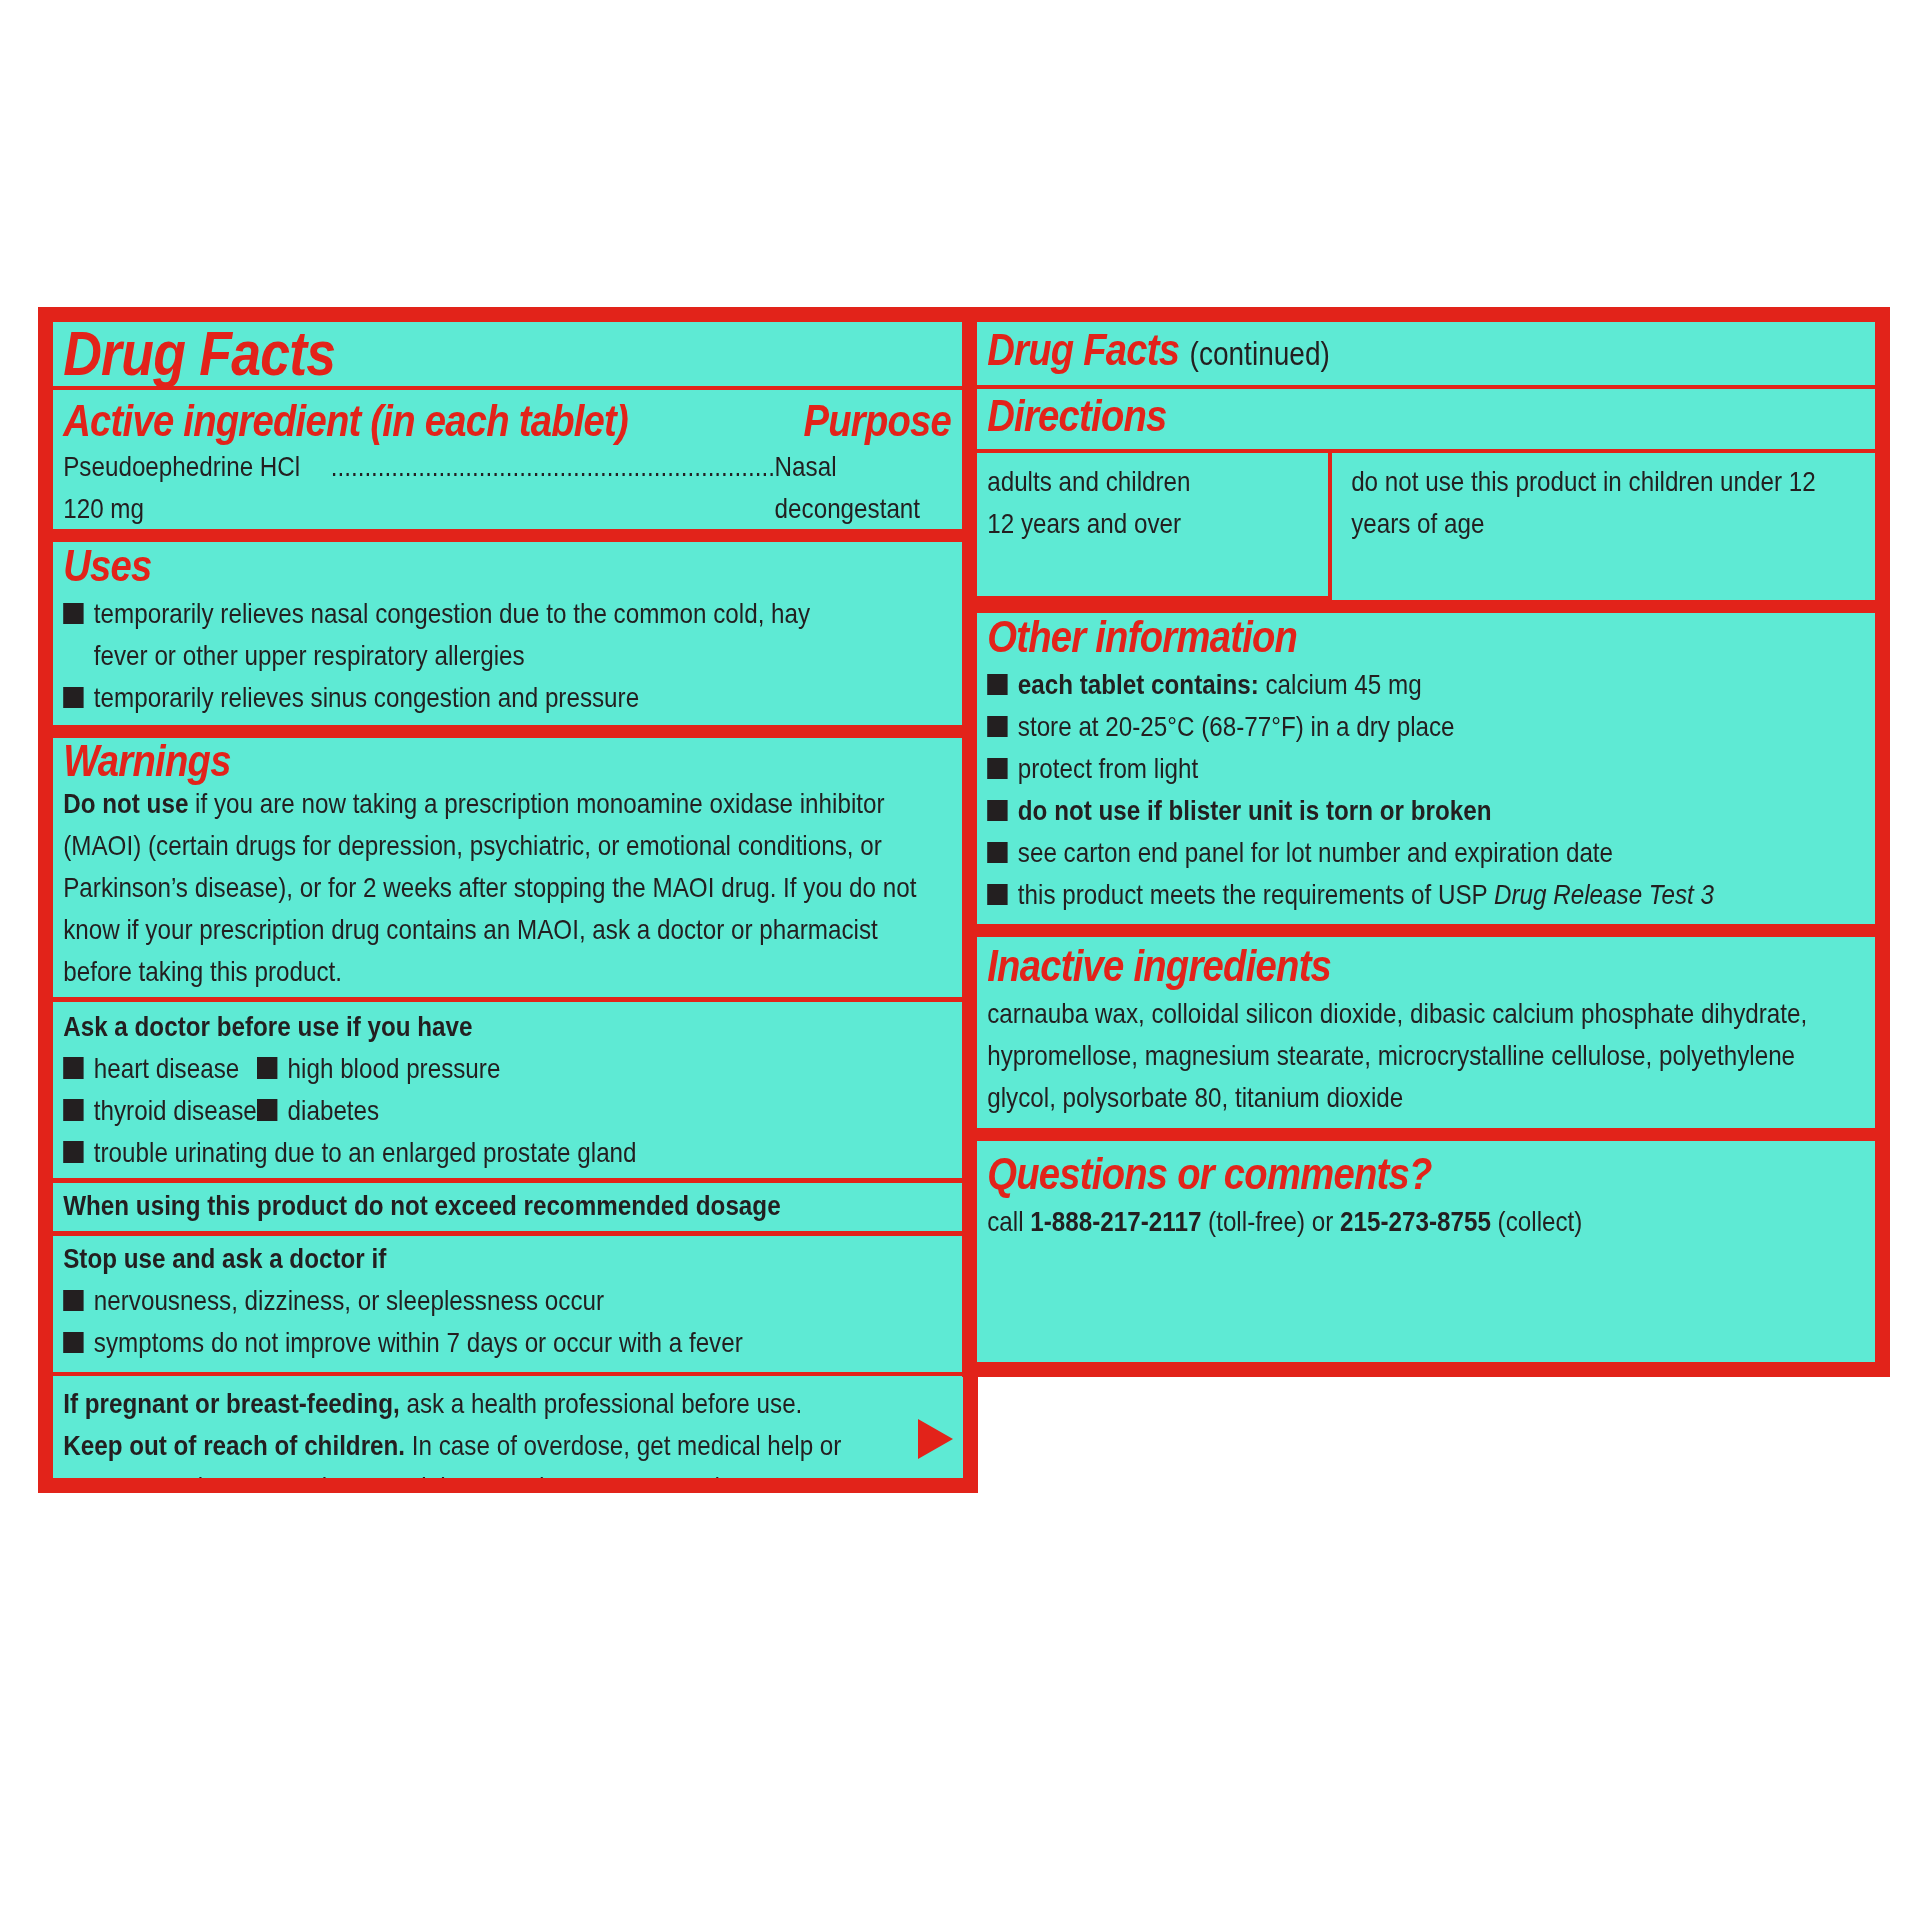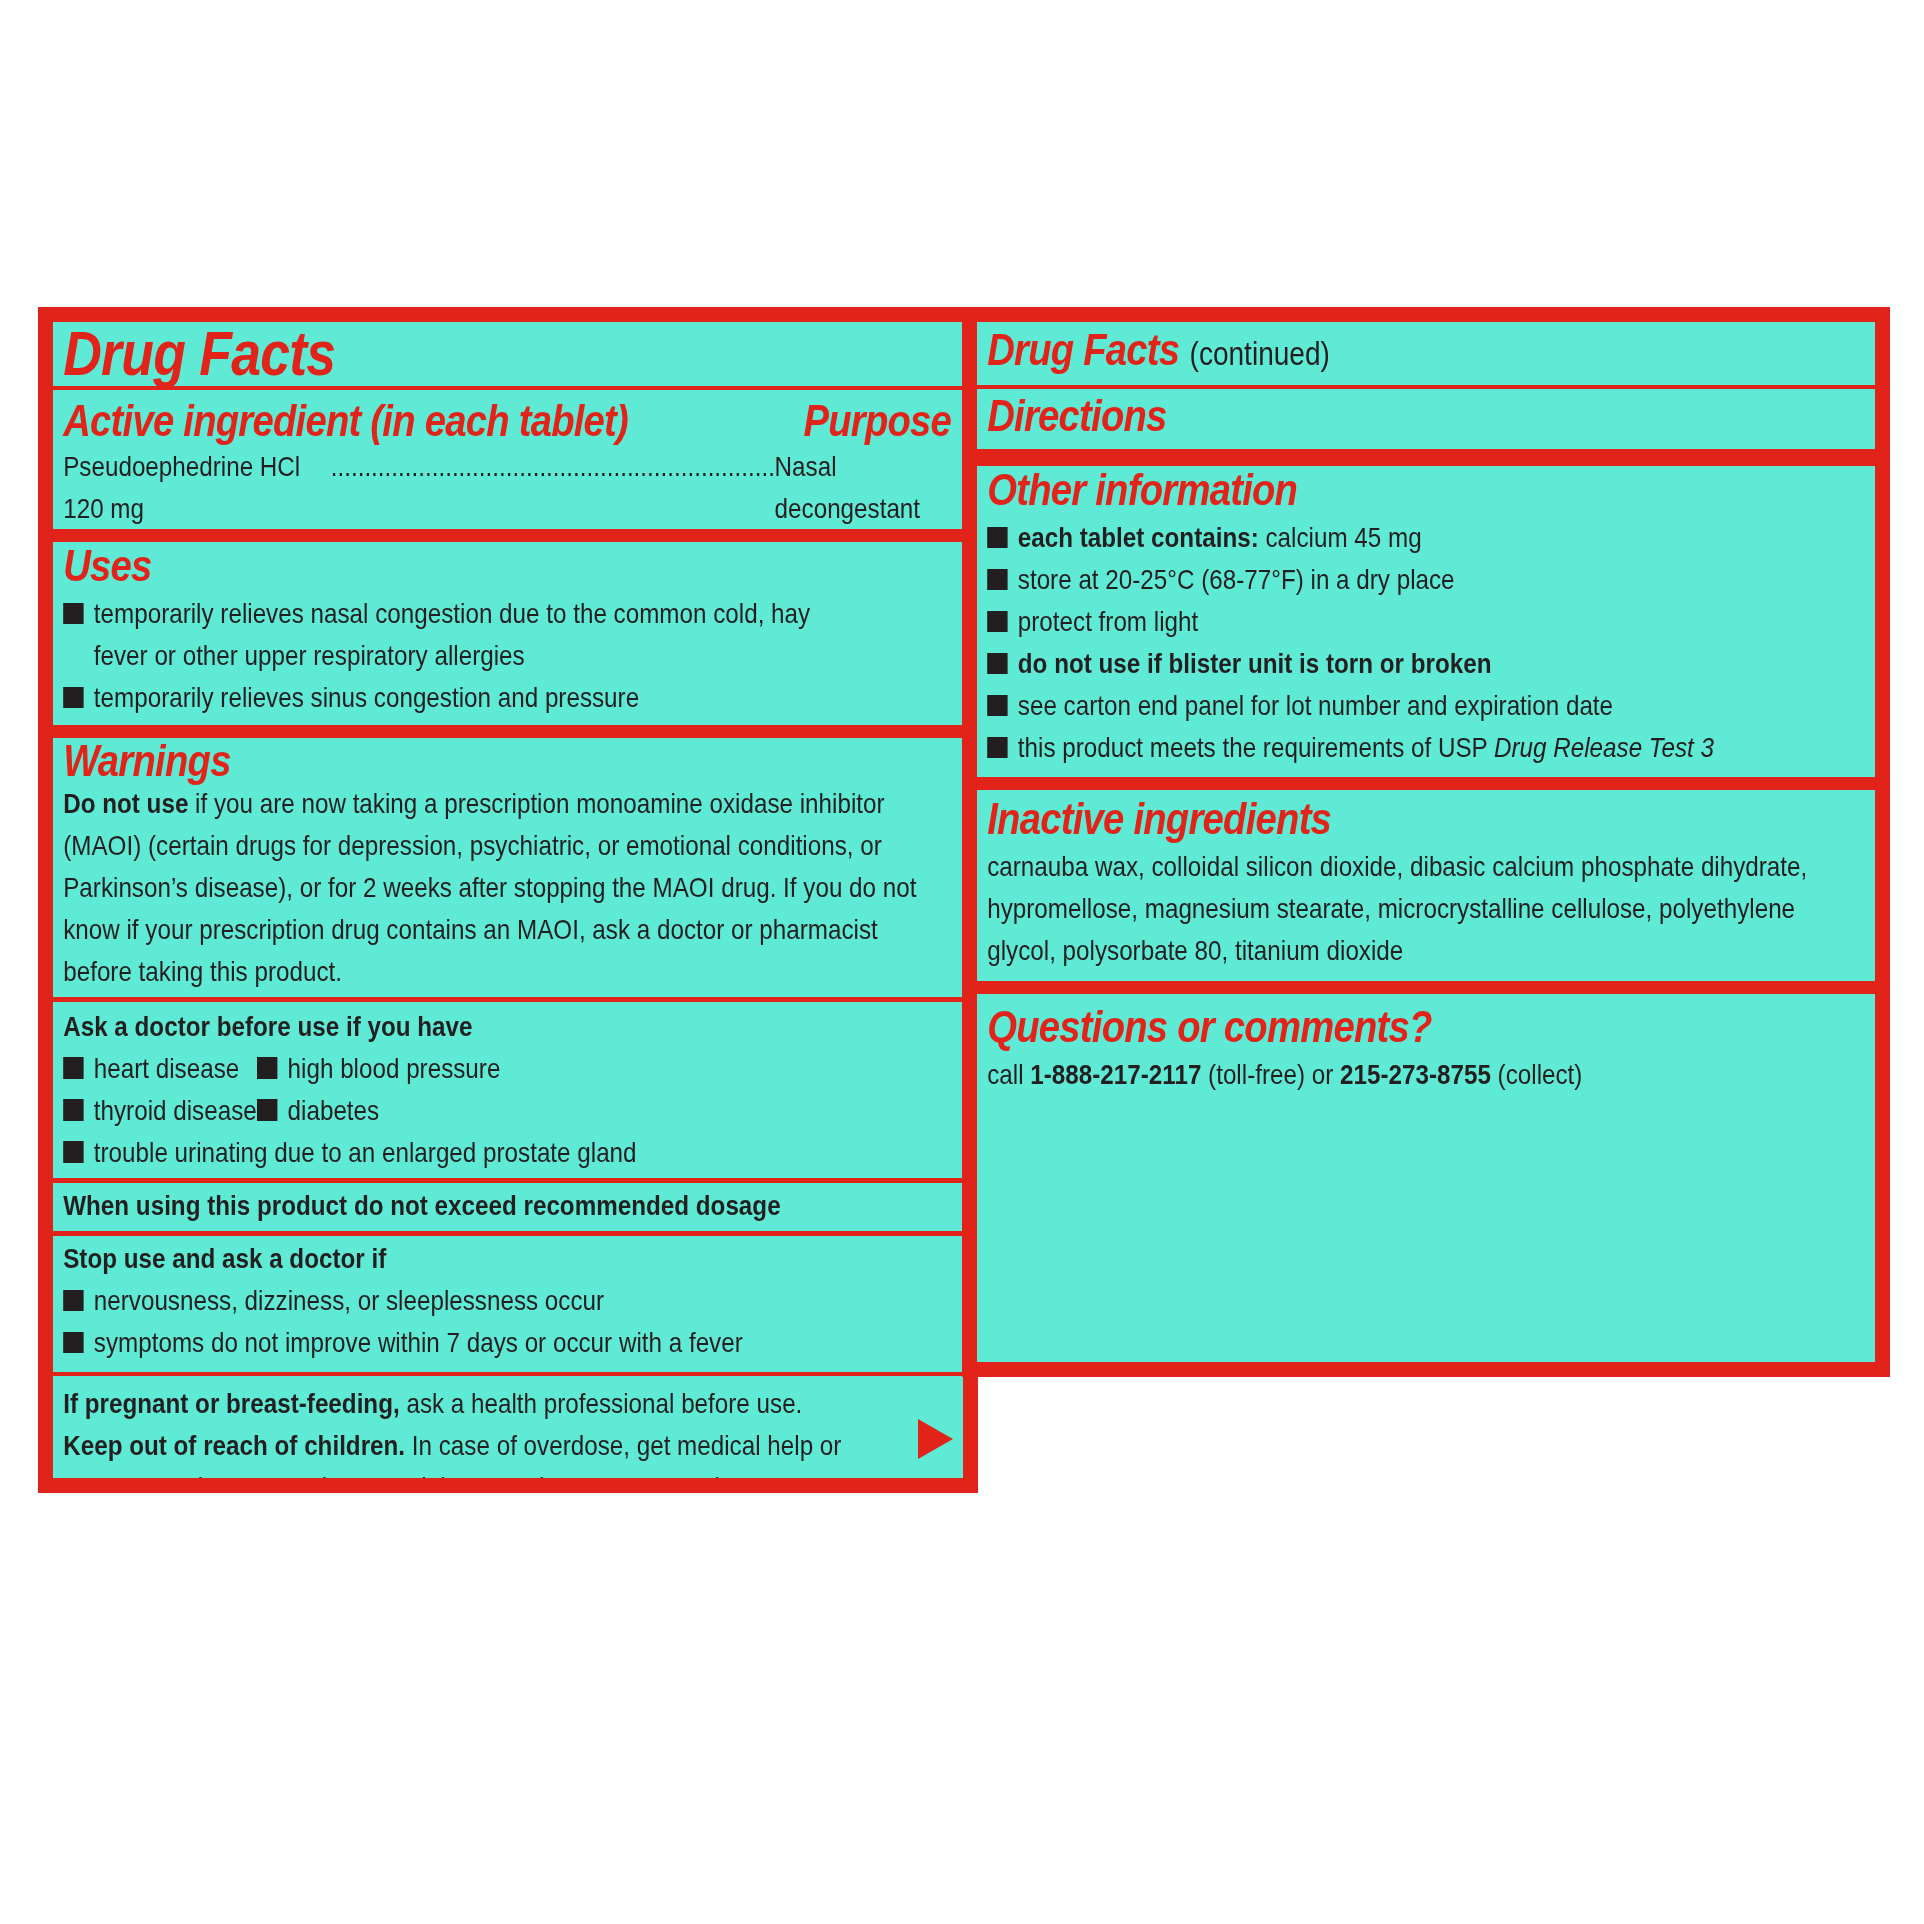--- a/index.html
+++ b/index.html
@@ -170,20 +170,29 @@
       <span class="h2">Drug Facts</span>
       <span class="cont-suffix">(continued)</span>
     </div>
     <div class="rule mt8"></div>
 
     <div class="pad cx mt4">
       <span class="h2">Directions</span>
     </div>
 
     <div class="dtable">
+      <div class="c1 r1 cellpad">
+        <div class="cx col1pad">
+          <div>adults and children</div>
+          <div>12 years and over</div>
+        </div>
+      </div>
+      <div class="r2 cellpad">
+        <div class="cx col2pad2">do not use this product in children under 12 years of age</div>
+      </div>
     </div>
 
     <div class="bar"></div>
 
     <div class="pad cx">
       <span class="h2">Other information</span>
     </div>
     <div class="pad cx">
         <div class="bullet">
           <span class="sq"></span>

